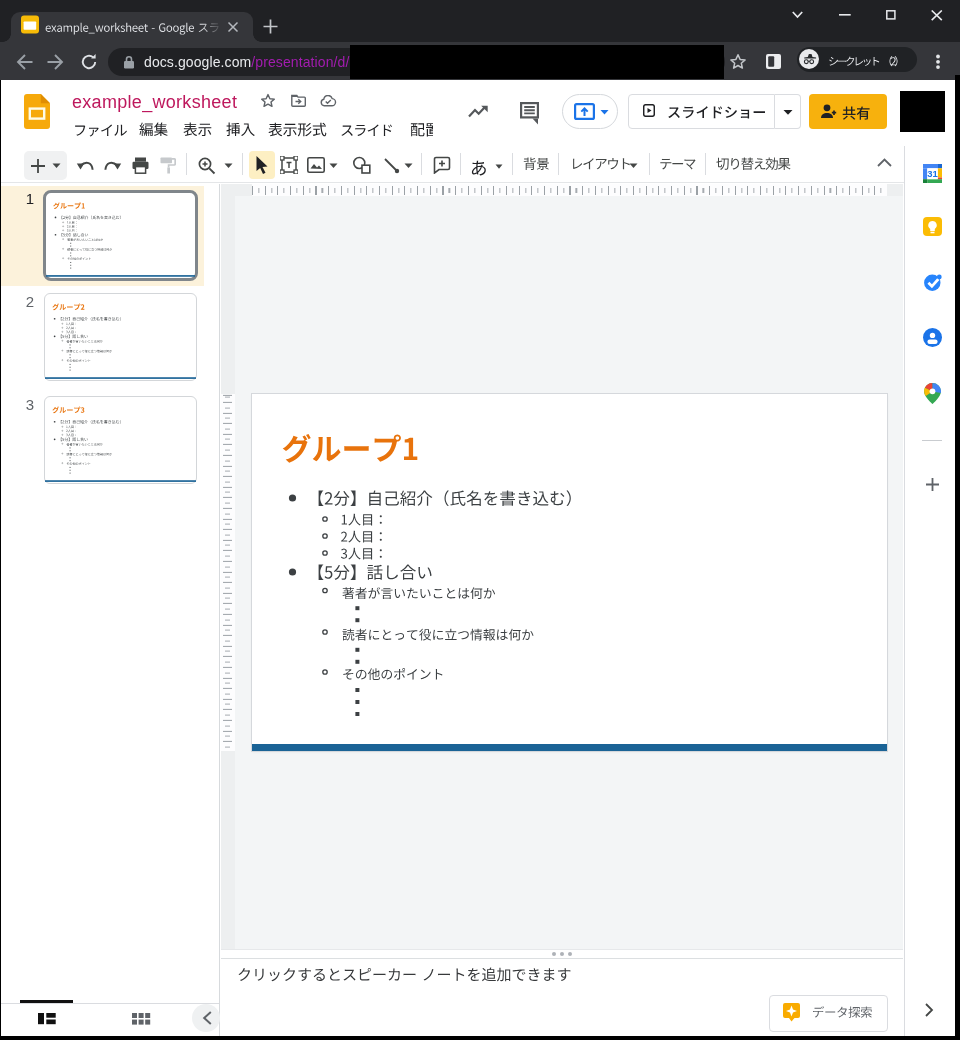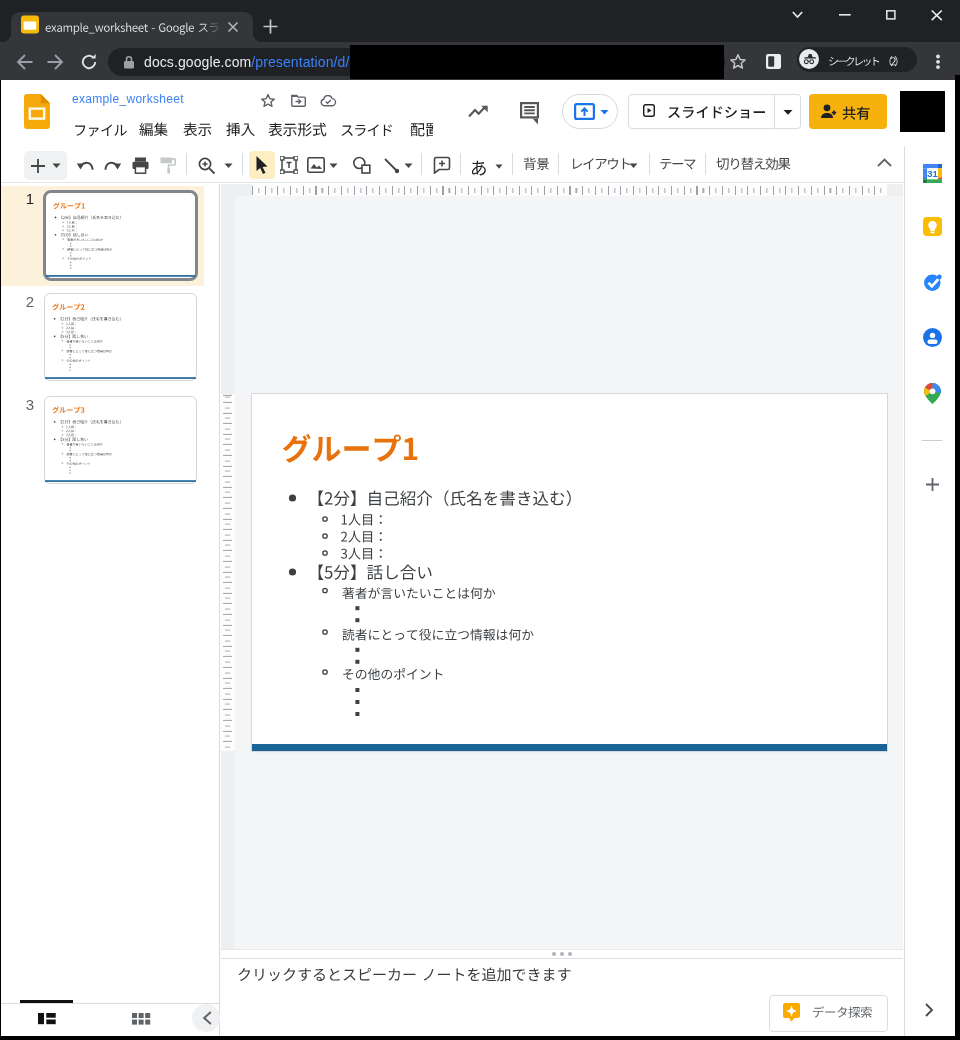--- a/index.html
+++ b/index.html
@@ -47,21 +47,21 @@
   </svg>
 <svg class="abs" style="left:80px;top:53px" width="18" height="18">
     <path d="M15.2 9a6.2 6.2 0 1 1 -2.1-4.7" stroke="#DEE1E5" stroke-width="1.9" fill="none"></path>
     <path d="M15.6 0.9V5.4H11.1Z" fill="#DEE1E5"></path>
   </svg>
 <div class="abs" style="left:108px;top:48px;width:617px;height:28px;background:#202124;border-radius:14px"></div>
 <svg class="abs" style="left:123px;top:55px" width="12" height="14">
     <rect x="1" y="6" width="10" height="7.5" rx="1.2" fill="#9AA0A6"></rect>
     <path d="M3.5 6V4.2a2.5 2.5 0 0 1 5 0V6" stroke="#9AA0A6" stroke-width="1.6" fill="none"></path>
   </svg>
-<div class="abs" style="left:144px;top:54px;font-size:14px;letter-spacing:0.1px;color:#E8EAED">docs.google.com<span style="color:#3b82f6">/presentation/d/</span></div>
+<div class="abs" style="left:144px;top:54px;font-size:14px;letter-spacing:0.1px;color:#E8EAED">docs.google.com<span style="color:#a21caf">/presentation/d/</span></div>
 <div class="abs" style="left:350px;top:45px;width:374px;height:34px;background:#000"></div>
 <svg class="abs" style="left:729px;top:53px" width="18" height="18">
     <path d="M9 1.8l2.1 4.6 5 .5-3.8 3.3 1.1 4.9L9 12.5 4.6 15.1l1.1-4.9L1.9 6.9l5-.5z" fill="none" stroke="#C3C6CA" stroke-width="1.5" stroke-linejoin="round"></path>
   </svg>
 <svg class="abs" style="left:766px;top:53.5px" width="15" height="15">
     <rect x="0" y="0" width="15" height="15" rx="2" fill="#ECEDEF"></rect>
     <rect x="2.2" y="2.2" width="6" height="10.6" rx="1" fill="#35363A"></rect>
   </svg>
 <div class="abs" style="left:797px;top:46.5px;width:120px;height:25.5px;background:#202225;border-radius:13px"></div>
 <svg class="abs" style="left:798.5px;top:49px" width="20" height="20">
@@ -80,21 +80,21 @@
 <svg class="abs" style="left:934px;top:53px" width="8" height="16">
     <circle cx="4" cy="3.5" r="1.9" fill="#E4E6E8"></circle>
     <circle cx="4" cy="8.8" r="1.9" fill="#E4E6E8"></circle>
     <circle cx="4" cy="14.1" r="1.9" fill="#E4E6E8"></circle>
   </svg>
 <svg class="abs" style="left:24px;top:94px" width="26" height="35">
 <path d="M0 3a3 3 0 0 1 3-3H16.8L26 9.2V32a3 3 0 0 1-3 3H3a3 3 0 0 1-3-3Z" fill="#F6A90B"></path>
 <path d="M16.8 0L26 9.2H16.8Z" fill="#E08D03"></path>
 <rect x="5.8" y="14.6" width="14.4" height="10" fill="none" stroke="#FDFBE8" stroke-width="2.4"></rect>
 </svg>
-<div class="abs" style="left:72px;top:92px;font-size:12px;color:#3b82f6;letter-spacing:0.3px">example_worksheet</div>
+<div class="abs" style="left:72px;top:92px;font-size:18px;color:#be185d;letter-spacing:0.3px">example_worksheet</div>
 <svg class="abs" style="left:260px;top:93px" width="16" height="16">
     <path d="M8 1.6l1.9 4.1 4.4.4-3.3 2.9 1 4.3L8 11.1 4 13.3l1-4.3L1.7 6.1l4.4-.4z" fill="none" stroke="#5F6368" stroke-width="1.4" stroke-linejoin="round"></path>
   </svg>
 <svg class="abs" style="left:291px;top:93.5px" width="15" height="13">
     <path d="M0.8 1.5h5l1.2 1.6h6.4a0.9 0.9 0 0 1 .9.9v7.3a0.9 0.9 0 0 1-.9.9H1.7a0.9 0.9 0 0 1-.9-.9Z" fill="none" stroke="#5F6368" stroke-width="1.4"></path>
     <path d="M0.8 1.5h5l1 1.4h-6Z" fill="#5F6368"></path>
     <path d="M4.5 7.5h5M7.3 5.2L9.8 7.5L7.3 9.8" stroke="#5F6368" stroke-width="1.3" fill="none"></path>
   </svg>
 <svg class="abs" style="left:319.5px;top:95px" width="17" height="12">
     <path d="M4.3 10.8a3.3 3.3 0 0 1-.5-6.5 4.3 4.3 0 0 1 8.4-.7 3.6 3.6 0 0 1-.6 7.2Z" fill="none" stroke="#5F6368" stroke-width="1.4"></path>

